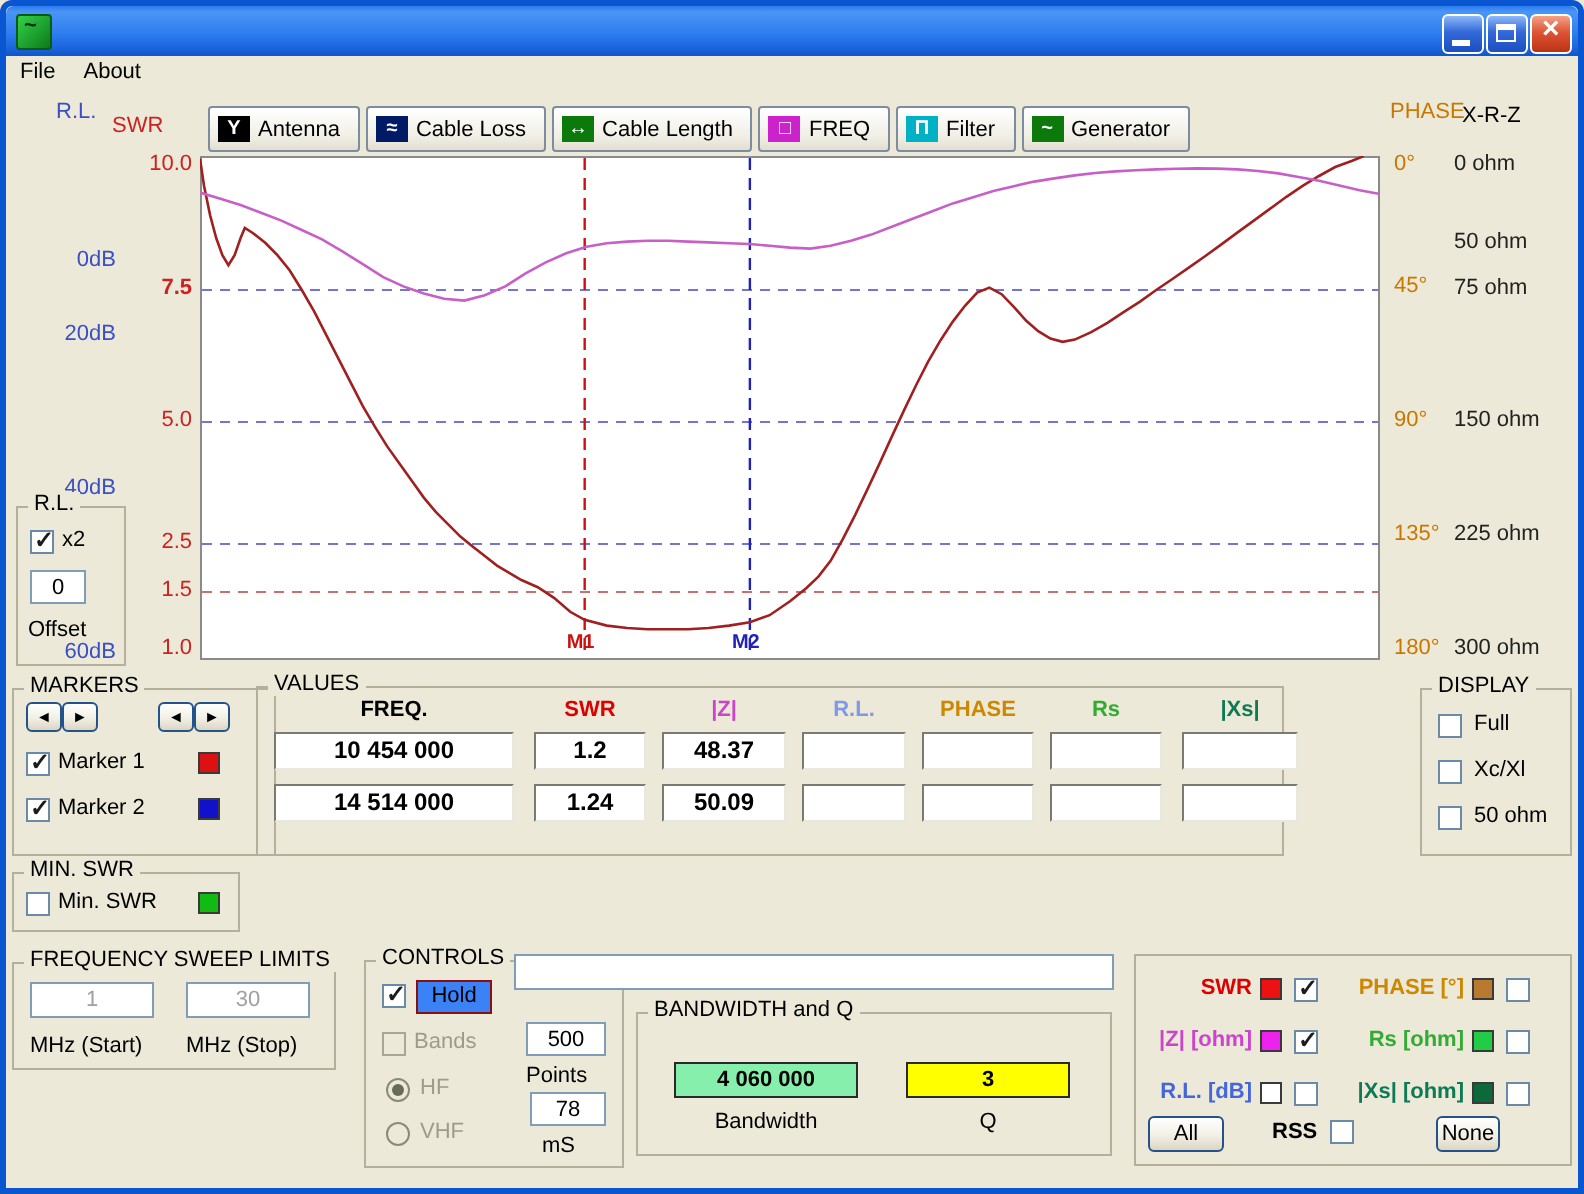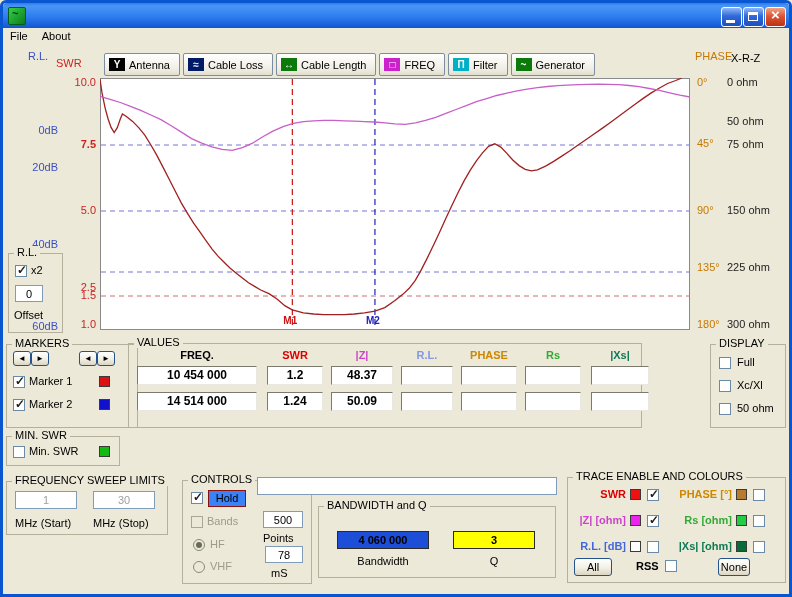--- a/index.html
+++ b/index.html
@@ -95,21 +95,21 @@
     <text x="183.34000000000003" y="246" fill="#cc1111" font-size="10" font-weight="bold">M1</text>
     <line x1="274.94" y1="1" x2="274.94" y2="251" stroke="#2222bb" stroke-dasharray="6 4" stroke-width="1.2"></line>
     <text x="265.94" y="246" fill="#2222bb" font-size="10" font-weight="bold">M2</text>
     <polyline points="0.0,1.3 2.0,14.9 5.1,29.8 8.1,41.0 11.2,49.6 14.2,54.6 17.3,49.6 20.3,41.0 22.4,36.0 26.4,38.5 32.6,43.4 38.7,49.6 44.8,57.1 50.9,67.0 57.0,77.6 63.1,89.4 69.2,101.3 75.3,113.2 81.4,125.1 87.5,135.4 93.6,145.2 99.7,153.7 105.8,162.3 111.9,170.8 118.0,178.1 124.1,184.2 130.2,190.3 136.3,195.2 142.4,200.0 148.5,204.8 154.6,208.4 160.7,212.0 168.9,215.6 177.0,220.9 185.1,227.9 192.3,231.9 203.4,234.8 213.6,236.0 223.8,236.6 234.0,236.6 244.1,236.6 254.3,236.0 264.5,234.8 274.9,233.1 284.8,229.6 295.0,222.6 303.1,216.1 309.2,210.3 315.3,202.4 321.4,191.6 327.6,179.4 333.7,166.7 339.8,153.7 345.9,140.3 352.0,127.2 358.1,114.5 364.2,102.6 370.3,92.1 376.4,82.8 382.5,74.9 388.6,68.3 394.7,65.8 400.8,69.1 406.9,75.4 413.0,82.3 419.1,87.6 425.2,91.3 431.3,92.9 437.4,91.8 445.6,88.1 453.7,83.4 461.8,78.1 470.0,72.8 478.1,67.0 486.2,61.5 494.4,55.8 502.5,50.1 510.7,44.2 518.8,38.2 526.9,32.3 535.1,26.3 543.2,20.4 551.3,14.9 559.5,10.0 567.6,5.5 575.8,2.5 581.9,0.0" fill="none" stroke="#a02020" stroke-width="1.3"></polyline>
     <polyline points="0.0,18.3 10.2,21.4 20.3,24.5 30.5,28.4 40.7,32.3 50.9,37.0 61.0,41.7 71.2,47.7 81.4,54.1 91.6,60.6 101.7,65.2 111.9,68.8 122.1,71.4 132.2,72.3 142.4,69.6 152.6,65.2 162.8,58.7 172.9,53.2 183.1,48.6 193.3,45.4 203.4,43.6 213.6,42.8 223.8,42.4 234.0,42.4 244.1,42.8 254.3,43.2 264.5,43.6 274.7,44.0 284.8,44.9 295.0,45.8 305.2,46.3 315.3,44.9 325.5,42.4 335.7,39.3 345.9,35.4 356.0,31.5 366.2,27.6 376.4,23.7 386.6,20.6 396.7,17.5 406.9,15.1 417.1,12.8 427.2,11.2 437.4,9.7 447.6,8.5 457.8,7.7 467.9,7.1 478.1,6.7 488.3,6.4 498.4,6.2 508.6,6.3 518.8,6.7 529.0,7.5 539.1,8.7 549.3,10.5 559.5,12.4 569.7,14.8 579.8,17.1 590.0,19.0" fill="none" stroke="#c75fc7" stroke-width="1.3"></polyline>
   </svg>
 <div id="tick-layer">
     <span class="tick" style="left: 62px; top: 76px; width: 34px; text-align: right; color: rgb(204, 34, 34);">10.0</span>
     <span class="tick" style="left: 62px; top: 138px; width: 34px; text-align: right; color: rgb(204, 34, 34); font-weight: bold;">7.5</span>
     <span class="tick" style="left: 62px; top: 204px; width: 34px; text-align: right; color: rgb(204, 34, 34);">5.0</span>
-    <span class="tick" style="left: 62px; top: 265px; width: 34px; text-align: right; color: rgb(204, 34, 34); margin-top: 16px;">2.5</span>
+    <span class="tick" style="left: 62px; top: 265px; width: 34px; text-align: right; color: rgb(204, 34, 34);">2.5</span>
     <span class="tick" style="left: 62px; top: 289px; width: 34px; text-align: right; color: rgb(204, 34, 34);">1.5</span>
     <span class="tick" style="left: 62px; top: 318px; width: 34px; text-align: right; color: rgb(204, 34, 34);">1.0</span>
     <span class="tick" style="left: 26px; top: 88px; width: 32px; text-align: right; color: rgb(58, 79, 196); margin-top: 36px;">0dB</span>
     <span class="tick" style="left: 26px; top: 161px; width: 32px; text-align: right; color: rgb(58, 79, 196);">20dB</span>
     <span class="tick" style="left: 26px; top: 238px; width: 32px; text-align: right; color: rgb(58, 79, 196);">40dB</span>
     <span class="tick" style="left: 26px; top: 320px; width: 32px; text-align: right; color: rgb(58, 79, 196);">60dB</span>
     <span class="tick" style="left: 697px; top: 76px; width: 30px; color: rgb(200, 120, 0);">0°</span>
     <span class="tick" style="left: 697px; top: 137px; width: 30px; color: rgb(200, 120, 0);">45°</span>
     <span class="tick" style="left: 697px; top: 204px; width: 30px; color: rgb(200, 120, 0);">90°</span>
     <span class="tick" style="left: 697px; top: 261px; width: 30px; color: rgb(200, 120, 0);">135°</span>
@@ -213,28 +213,27 @@
   <div class="sunken" style="left:80px;top:30px;width:40px;height:17px">500</div>
   <span class="abs" style="left:80px;top:51px">Points</span>
   <div class="sunken" style="left:82px;top:65px;width:38px;height:17px">78</div>
   <span class="abs" style="left:88px;top:86px" ind="">mS</span>
 </div>
 
 <div class="sunken" style="left:257px;top:477px;width:300px;height:18px;z-index:4;text-align:left"></div>
 
 <div class="groupbox" style="left:318px;top:506px;width:238px;height:72px">
   <span class="gb-label">BANDWIDTH and Q</span>
-  <div class="hl-box" style="left: 18px; top: 24px; width: 92px; height: 18px; background: #1d4ed8;">4 060 000</div>
+  <div class="hl-box" style="left: 18px; top: 24px; width: 92px; height: 18px; background: #86efac;">4 060 000</div>
   <span class="abs ctr" style="left:18px;top:48px;width:92px">Bandwidth</span>
   <div class="hl-box" style="left: 134px; top: 24px; width: 82px; height: 18px; background: rgb(255, 255, 0);">3</div>
   <span class="abs ctr" style="left:134px;top:48px;width:82px">Q</span>
 </div>
 
 <div class="groupbox" style="left:567px;top:477px;width:219px;height:106px">
-  <span class="gb-label">TRACE ENABLE AND COLOURS</span>
   <div id="trace-grid">
       <span class="abs" style="left: 0px; top: 10px; width: 58px; text-align: right; color: rgb(221, 0, 0); font-weight: bold;">SWR</span>
       <span class="swatch" style="left: 62px; top: 11px; background: rgb(238, 17, 17);"></span>
       <span class="cb on" style="left: 79px; top: 11px;"></span>
       <span class="abs" style="left: 92px; top: 10px; width: 72px; text-align: right; color: rgb(204, 136, 0); font-weight: bold;">PHASE [°]</span>
       <span class="swatch" style="left: 168px; top: 11px; background: rgb(184, 122, 46);"></span>
       <span class="cb" style="left: 185px; top: 11px;"></span>
       <span class="abs" style="left: 0px; top: 36px; width: 58px; text-align: right; color: rgb(204, 68, 204); font-weight: bold;">|Z| [ohm]</span>
       <span class="swatch" style="left: 62px; top: 37px; background: rgb(238, 34, 238);"></span>
       <span class="cb on" style="left: 79px; top: 37px;"></span>

